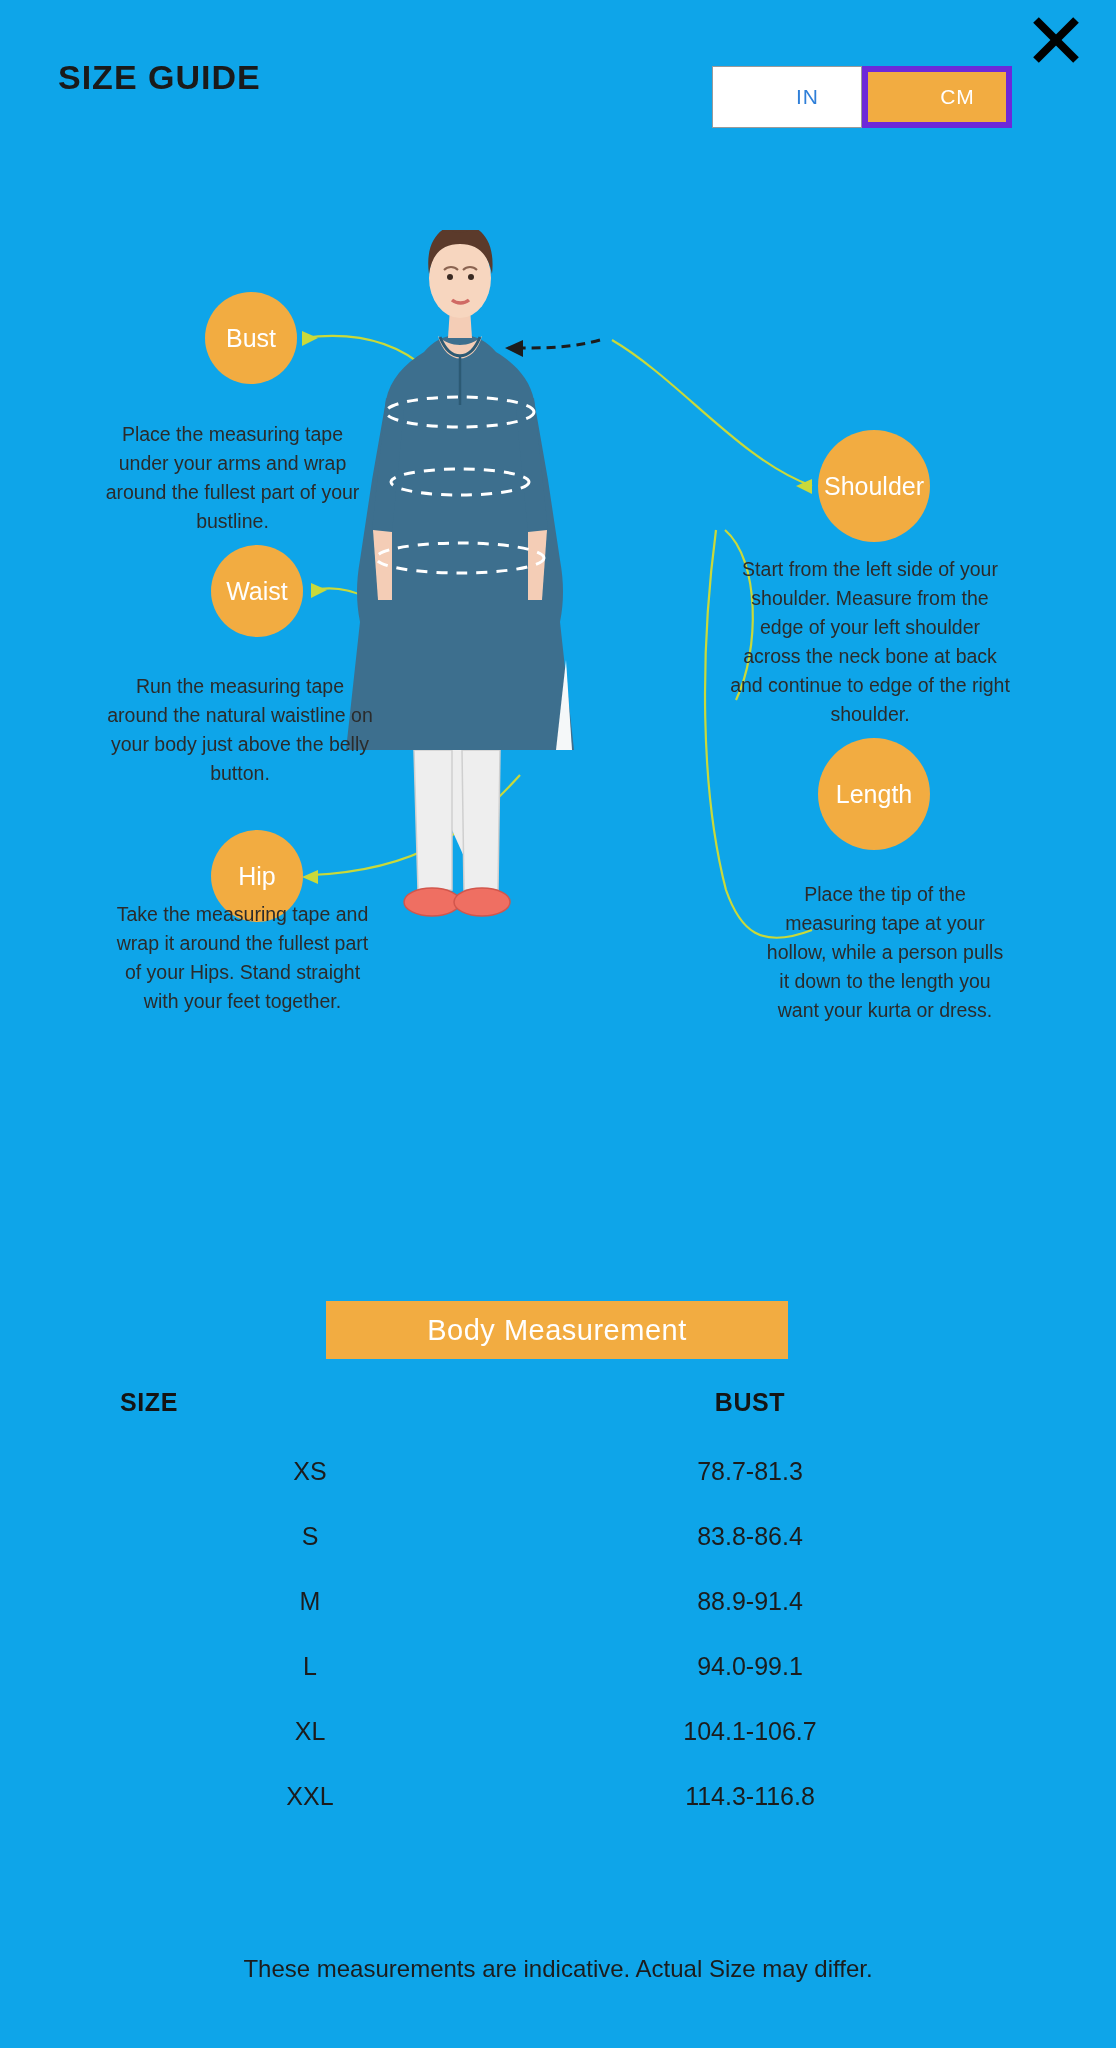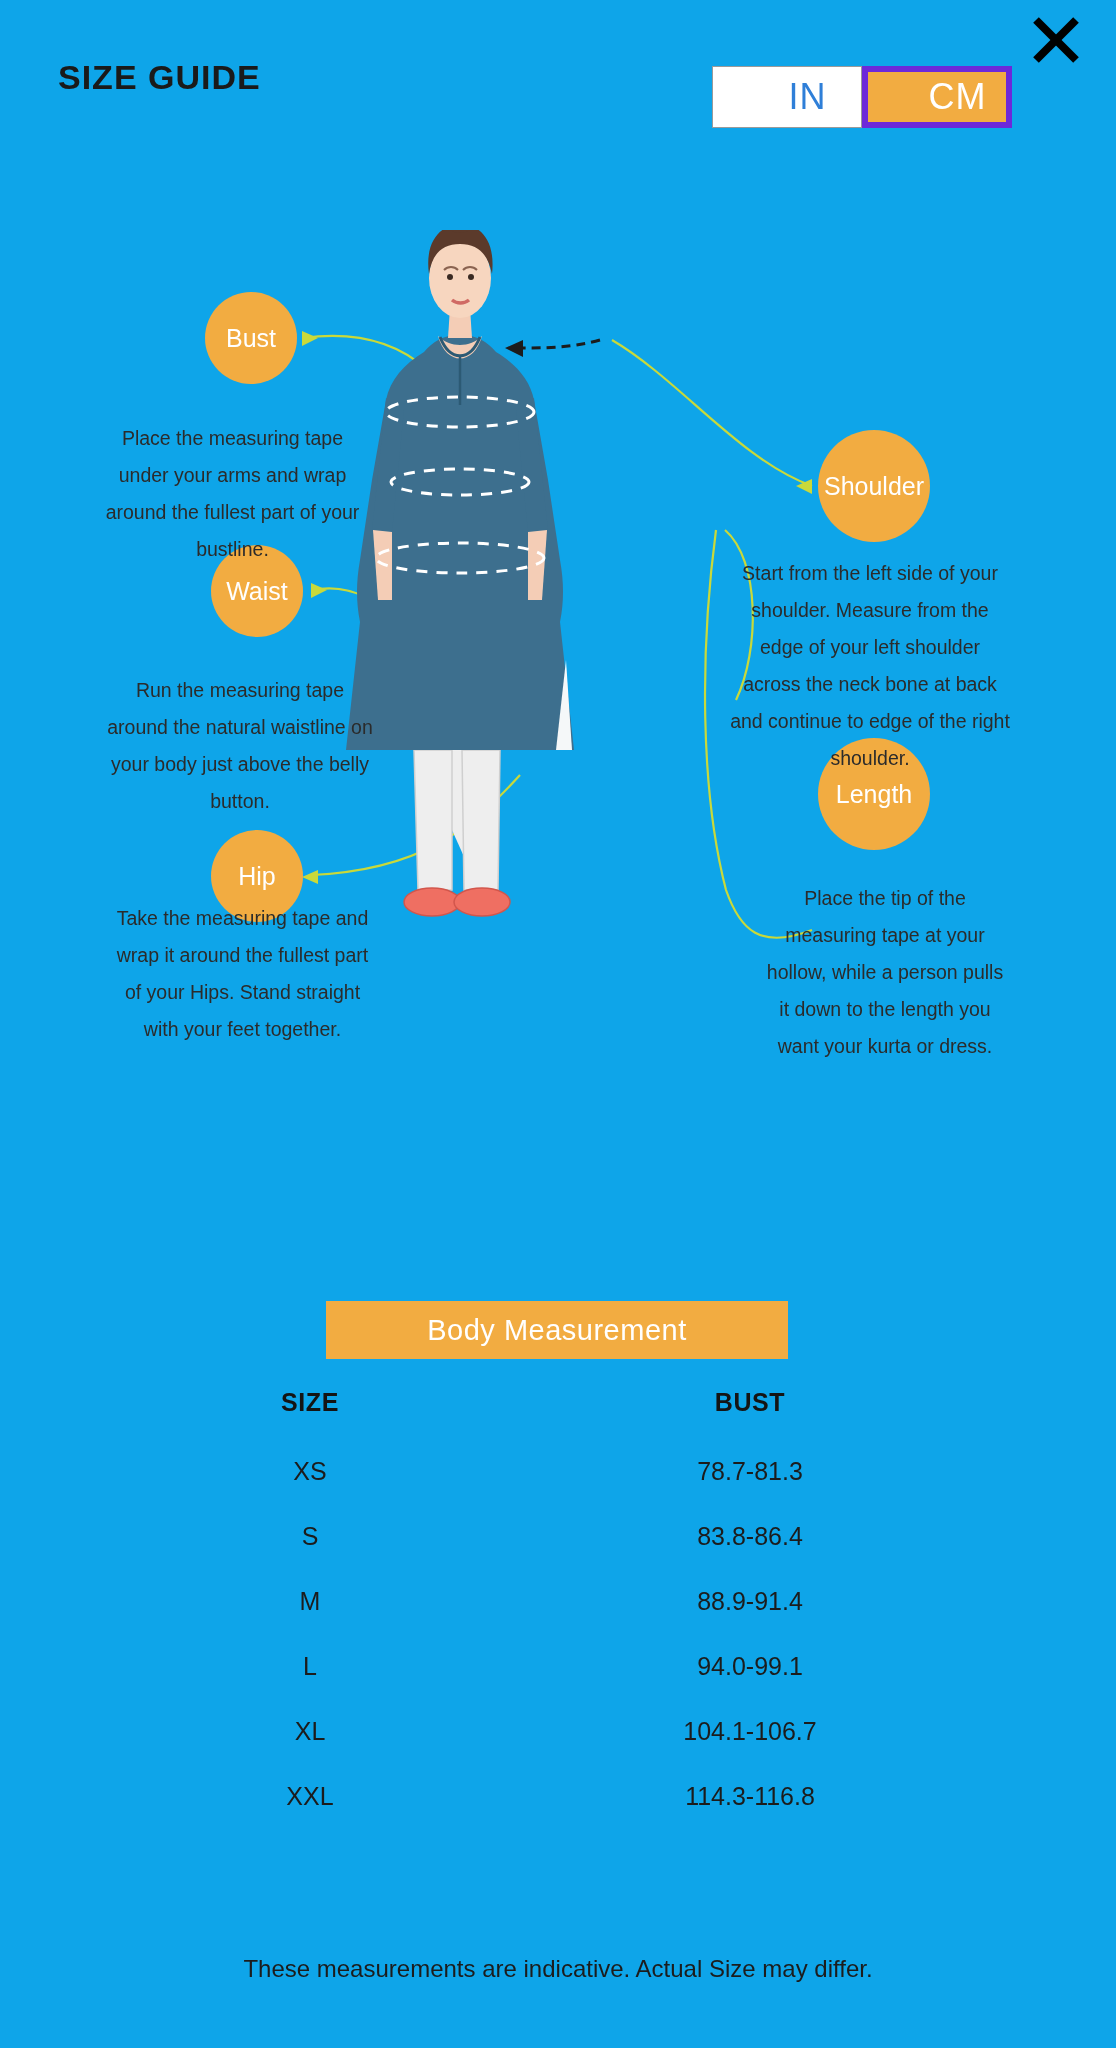--- a/index.html
+++ b/index.html
@@ -30,21 +30,21 @@
     left: 712px; top: 66px;
     display: flex;
     height: 62px;
   }
   .unit-btn {
     width: 150px;
     height: 62px;
     display: flex;
     align-items: center;
     justify-content: center;
-    font-size: 36px;
+    font-size: 21px;
     letter-spacing: 1px;
     cursor: pointer;
     padding-left: 41px;
   }
   .unit-btn.inactive {
     background: #ffffff;
     border: 1px solid #9a9a9a;
     color: #2f7fd8;
   }
   .unit-btn.active {
@@ -75,21 +75,21 @@
     color: #ffffff;
     display: flex;
     align-items: center;
     justify-content: center;
     font-size: 25px;
     font-weight: 400;
   }
   .desc {
     position: absolute;
     font-size: 19.5px;
-    line-height: 37px;
+    line-height: 29px;
     color: #2b2b2b;
     text-align: center;
   }
 
   
   #bubble-bust    { left: 205px; top: 62px;  width: 92px; height: 92px; }
   #bubble-waist   { left: 211px; top: 315px; width: 92px; height: 92px; }
   #bubble-hip     { left: 211px; top: 600px; width: 92px; height: 92px; }
   #bubble-shoulder{ left: 818px; top: 200px; width: 112px; height: 112px; }
   #bubble-length  { left: 818px; top: 508px; width: 112px; height: 112px; }
@@ -129,21 +129,21 @@
     color: #141414;
     padding: 18px 0 22px 0;
     letter-spacing: 0.6px;
   }
   .size-table td {
     font-size: 25px;
     color: #1c1c1c;
     text-align: center;
     padding: 18px 0;
   }
-  .col-size { width: 380px; text-align: center; }
+  .col-size { width: 380px; text-align: left; }
   .col-bust { width: 500px; text-align: center; }
 
   .footnote {
     position: absolute;
     left: 0; top: 1955px;
     width: 1116px;
     text-align: center;
     font-size: 24px;
     color: #1c1c1c;
   }

